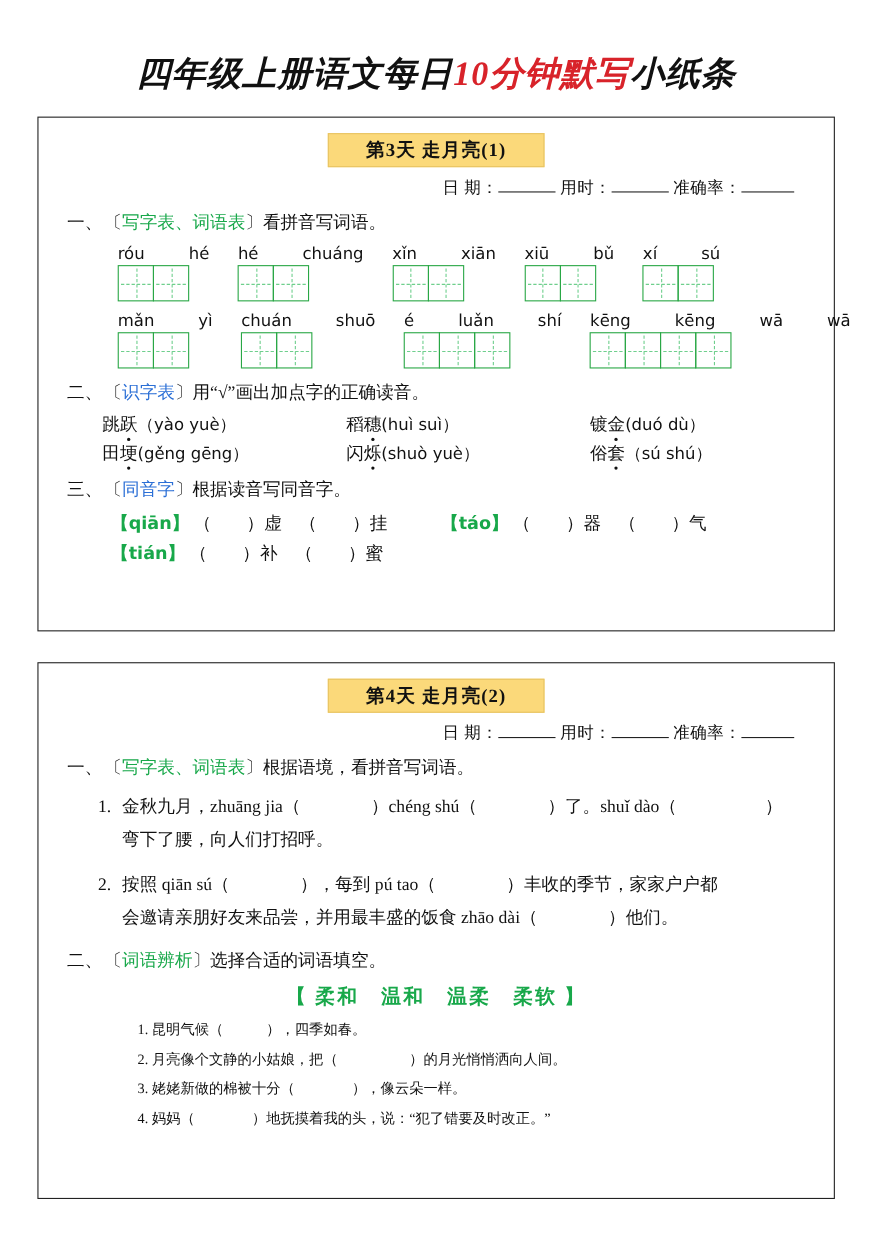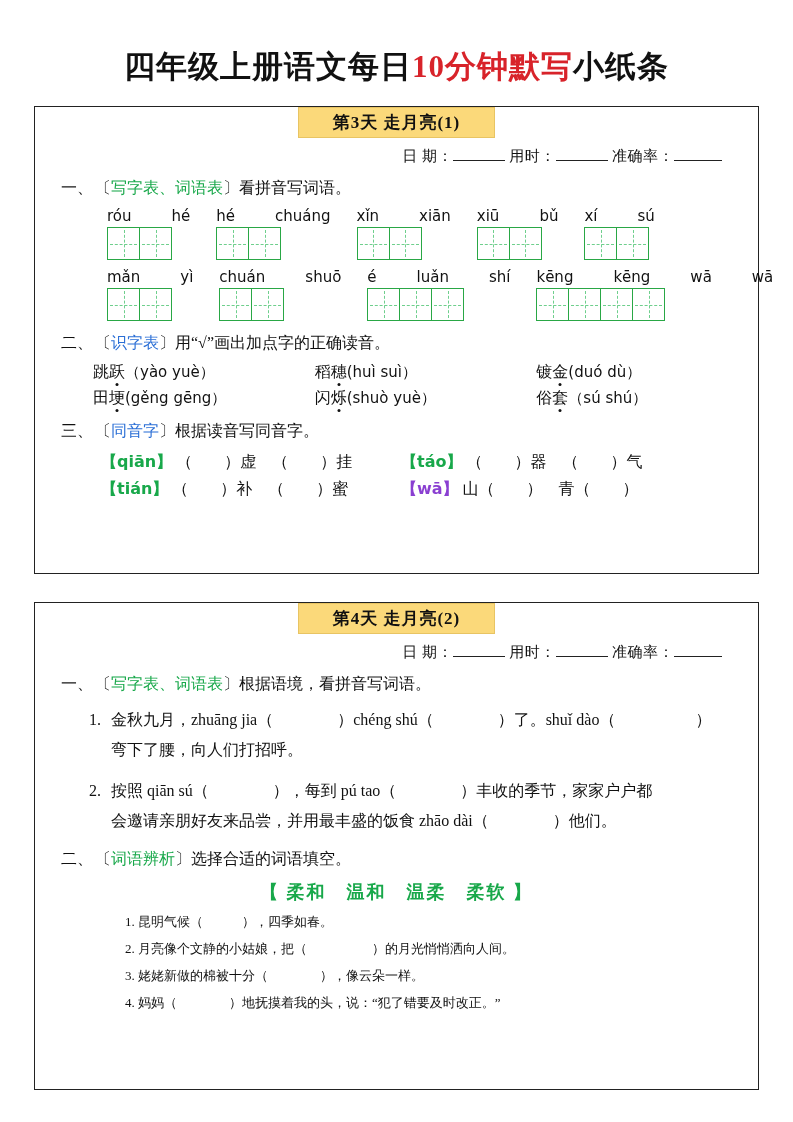--- a/index.html
+++ b/index.html
@@ -18,37 +18,39 @@
 
   
   .page-title {
     text-align: center;
     font-family: "Liberation Serif", serif;
     font-weight: bold;
     font-size: 31px;
     letter-spacing: 1px;
     margin-top: 46px;
     white-space: nowrap;
+    font-style: italic;
   }
   .page-title .red {
     color: #d8232a;
   }
 
   
   .card {
     border: 1.5px solid #222;
     margin: 0 34px;
     box-sizing: border-box;
     position: relative;
   }
   #card-day3 { margin-top: 18px; height: 468px; }
   #card-day4 { margin-top: 28px; height: 488px; }
 
   .day-banner {
     text-align: center;
+    margin-top: 14px;
   }
   .day-banner .banner-inner {
     display: inline-block;
     background: #fbd97a;
     border: 1px solid #e8c463;
     padding: 3px 34px;
     font-weight: bold;
     font-size: 17px;
     letter-spacing: 1px;
   }
@@ -340,24 +342,20 @@
       <div>
         <span class="homo-key">【táo】</span>
         <span class="blank-paren">（　　）器　（　　）气</span>
       </div>
     </div>
     <div class="homo-row">
       <div class="homo-left">
         <span class="homo-key">【tián】</span>
         <span class="blank-paren">（　　）补　（　　）蜜</span>
       </div>
-      <div>
-        <span class="homo-key purple">【wā】</span>
-        <span class="blank-paren">山（　　）　青（　　）</span>
-      </div>
     </div>
   </div>
 </div>
 
 <div class="card" id="card-day4">
 
   <div class="day-banner">
     <span class="banner-inner">第4天 走月亮(2)</span>
   </div>
 

